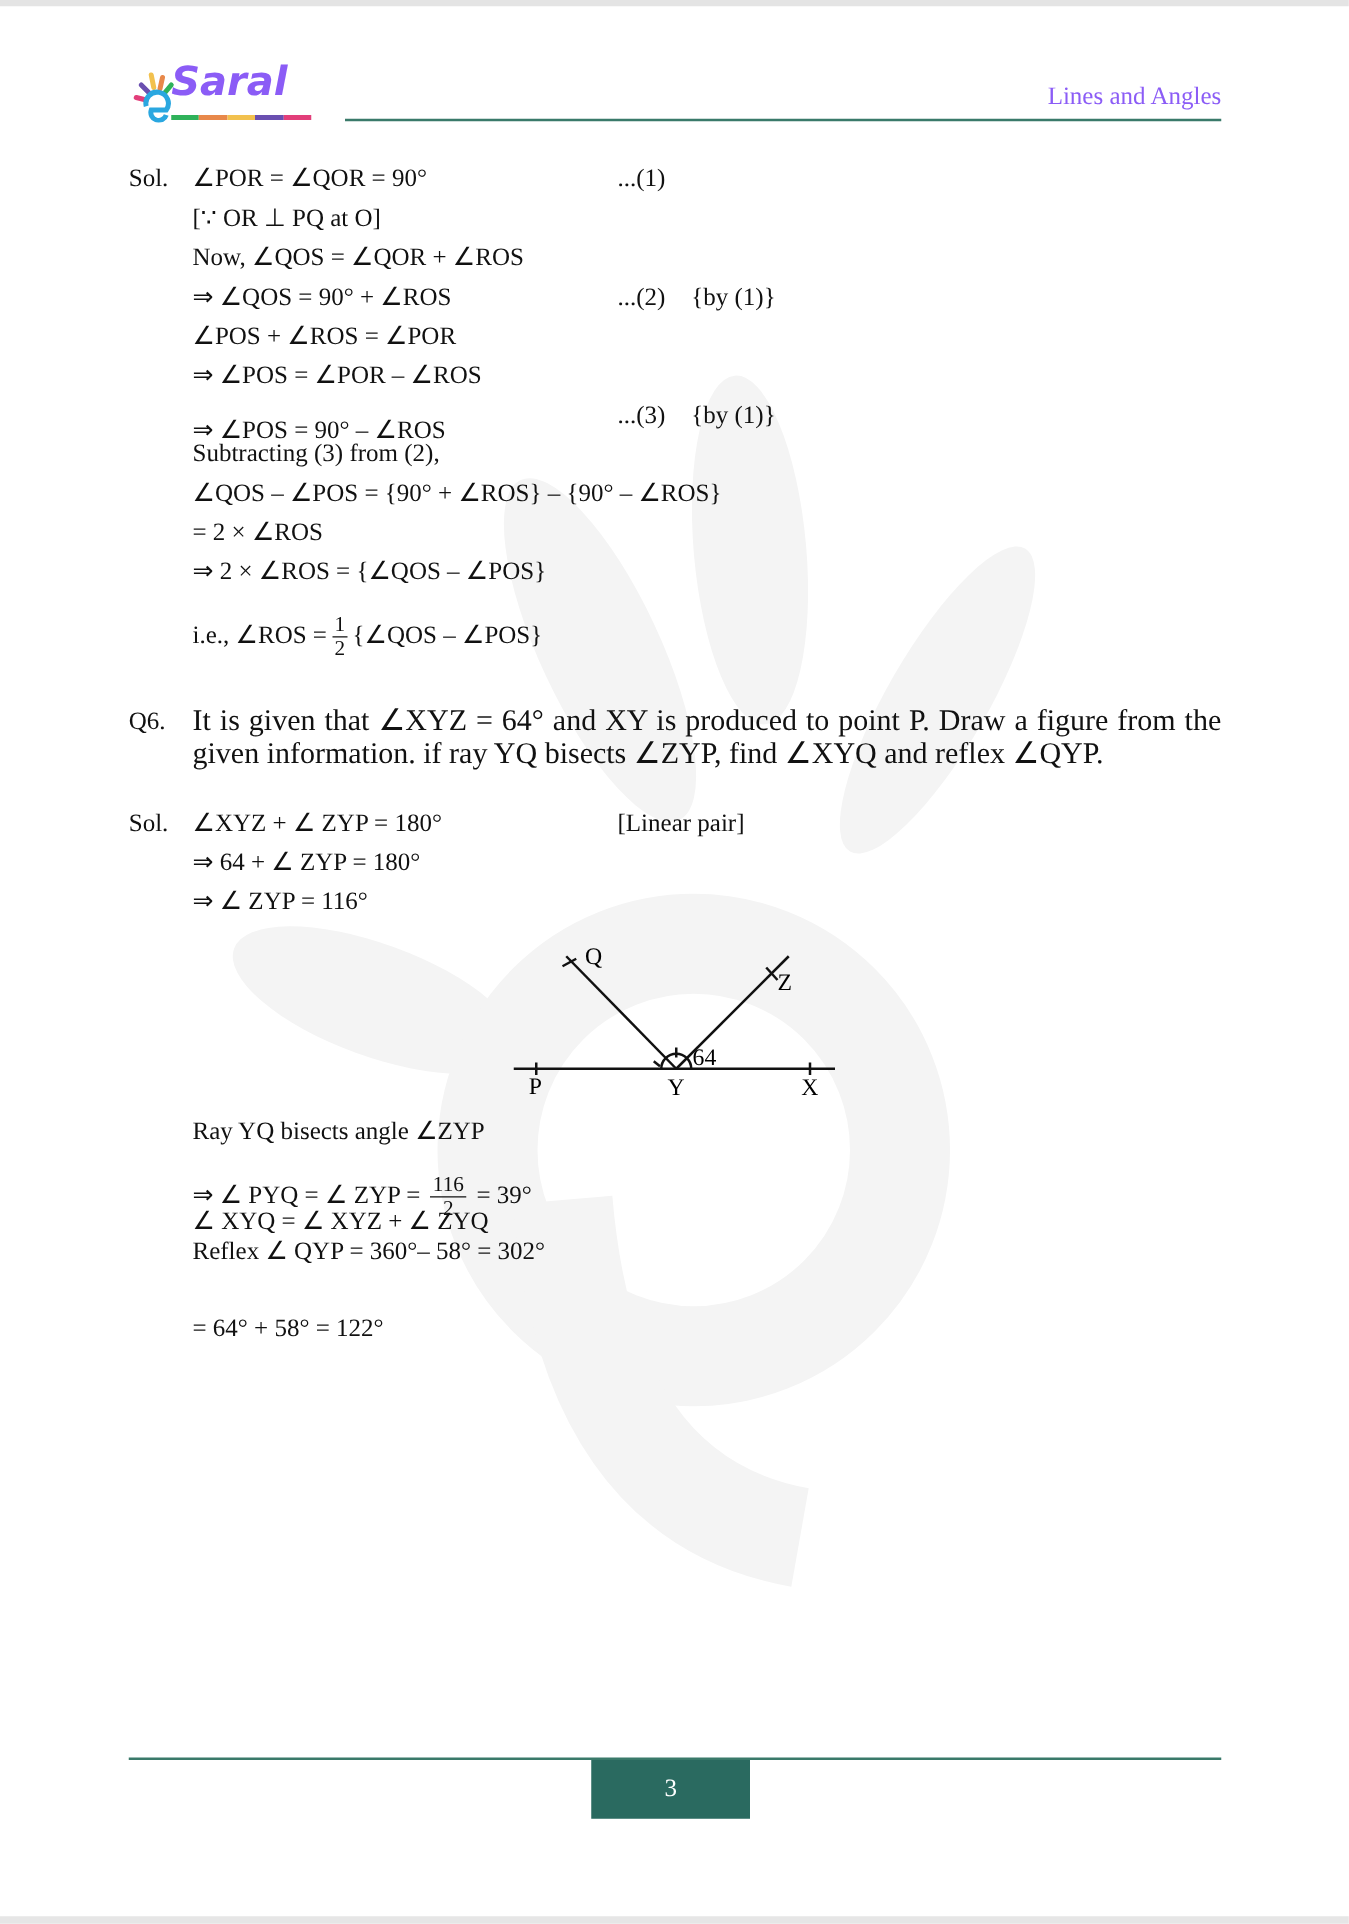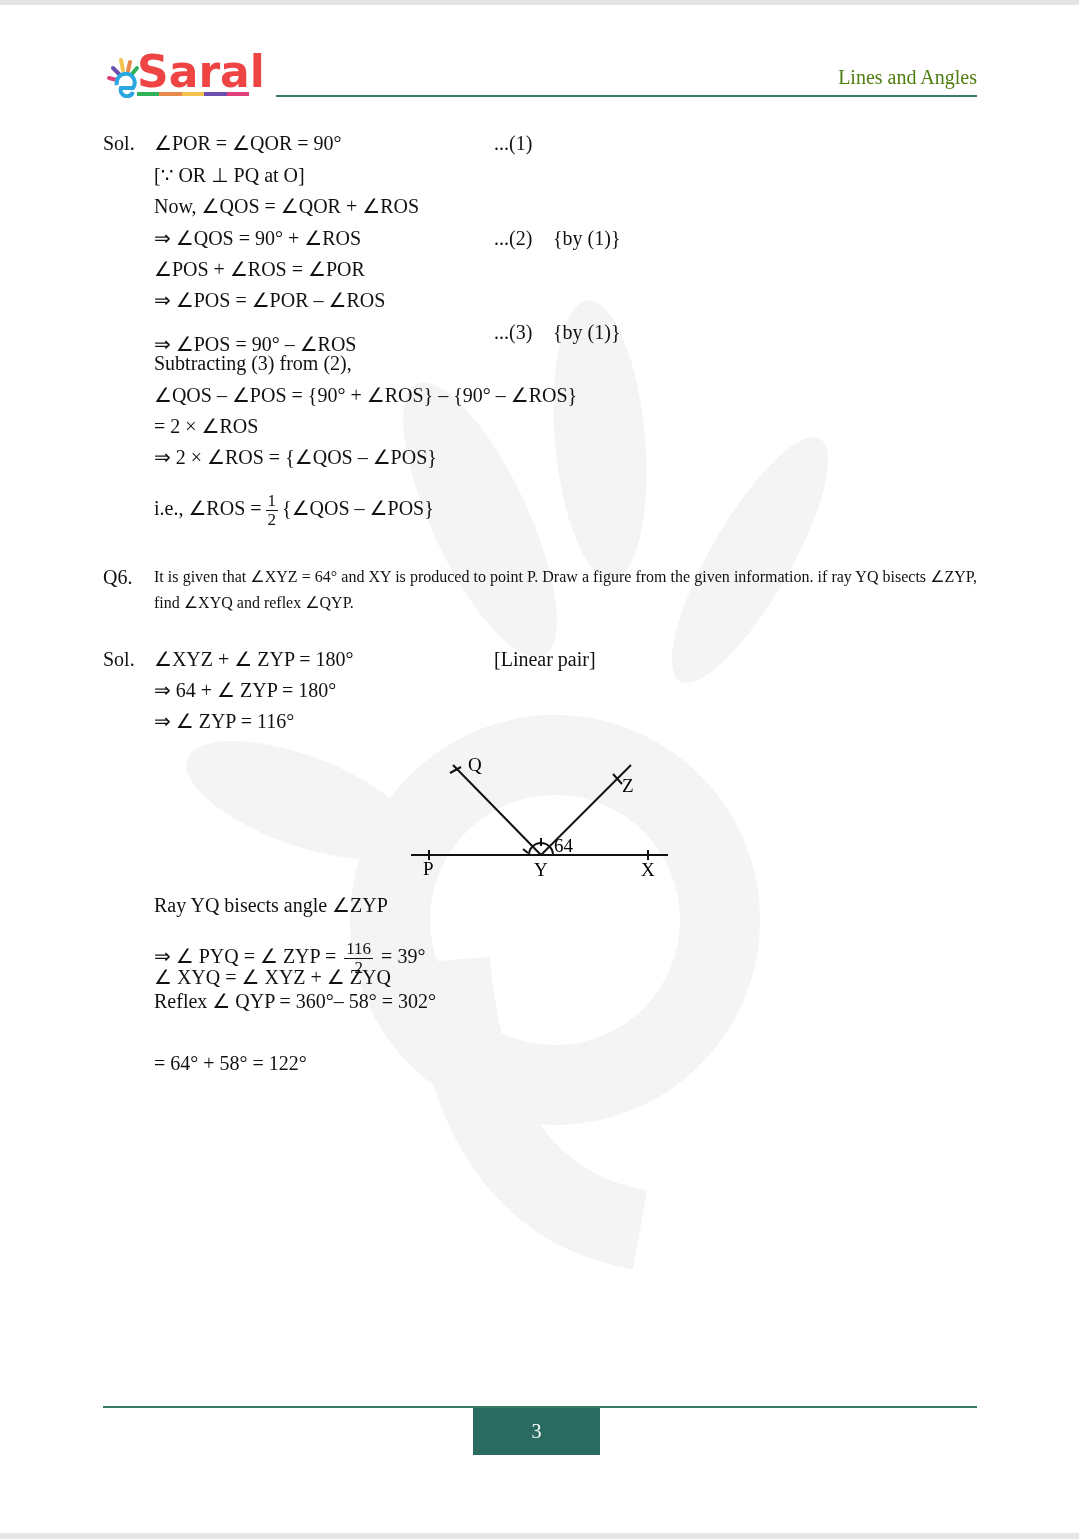--- a/index.html
+++ b/index.html
@@ -8,34 +8,34 @@
     background: #ffffff; font-family: "Liberation Serif", serif; color: #111;
   }
   .topbar { position: absolute; left: 0; top: 0; width: 1079px; height: 5px; background: #e4e4e4; }
   .botbar { position: absolute; left: 0; bottom: 0; width: 1079px; height: 6px; background: #e6e6e6; }
 
   .watermark { position: absolute; left: 0; top: 0; width: 1079px; height: 1539px; pointer-events: none; }
 
   .logo { position: absolute; left: 103px; top: 52px; height: 46px; width: 150px; }
   .logo-text {
     position: absolute; left: 34px; top: -6px; font-family: "DejaVu Sans", sans-serif;
-    font-weight: bold; font-size: 44px; color: #ef4444; letter-spacing: 0px;
+    font-weight: bold; font-size: 32px; color: #8b5cf6; letter-spacing: 0px; font-style: italic;
   }
   .logo-underline { position: absolute; left: 34px; top: 40px; width: 112px; height: 4px; display: flex; }
   .logo-underline span { flex: 1; height: 4px; }
-  .header-title { position: absolute; right: 102px; top: 66px; font-size: 20px; color: #4d7c0f; }
+  .header-title { position: absolute; right: 102px; top: 66px; font-size: 20px; color: #8b5cf6; }
   .header-rule { position: absolute; left: 276px; top: 95px; width: 701px; height: 2px; background: #3a7a6a; }
 
   .line { position: absolute; font-size: 20px; white-space: nowrap; line-height: 24px; }
   .bold { font-weight: normal; }
   .frac { display: inline-block; vertical-align: middle; text-align: center; font-size: 17px; line-height: 18px; margin: 0 4px; }
   .frac .num { display: block; border-bottom: 1px solid #111; padding: 0 2px; }
   .frac .den { display: block; }
 
-  .para { position: absolute; left: 154px; width: 823px; font-size: 16px; line-height: 26px; text-align: justify; }
+  .para { position: absolute; left: 154px; width: 823px; font-size: 24px; line-height: 26px; text-align: justify; }
 
   .footer-rule { position: absolute; left: 103px; top: 1406px; width: 874px; height: 2px; background: #3a7a6a; }
   .page-box {
     position: absolute; left: 473px; top: 1408px; width: 127px; height: 47px; background: #2a6a60;
     color: #fff; font-size: 20px; text-align: center; line-height: 47px;
   }
   svg text { font-family: "Liberation Serif", serif; }
 </style>
 </head>
 <body>

